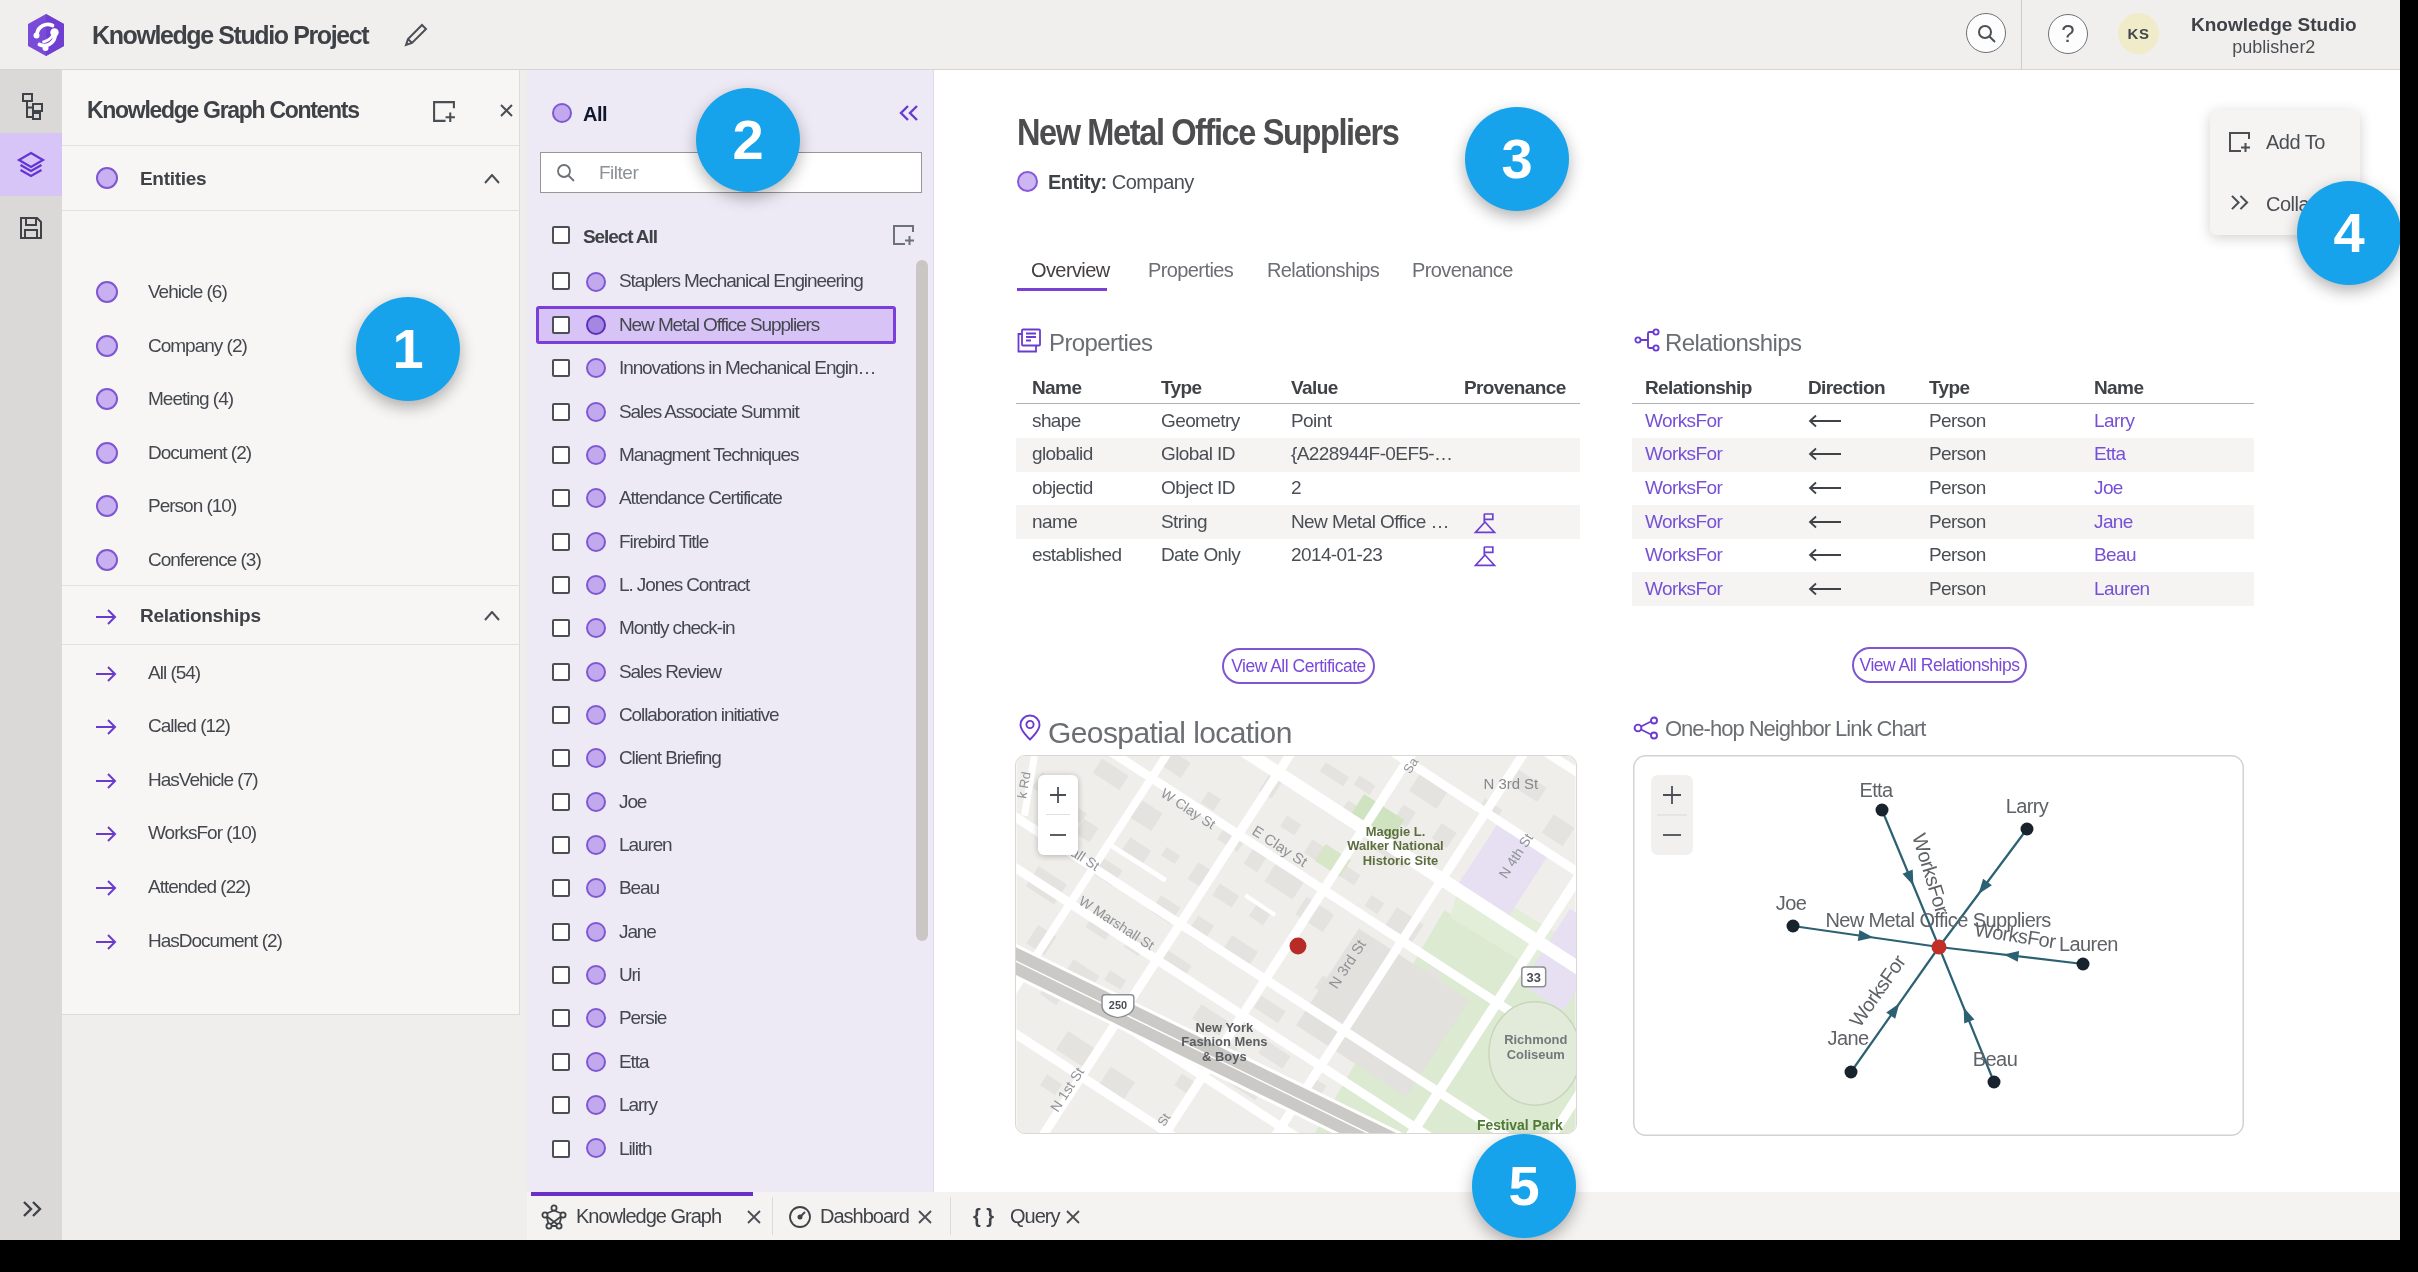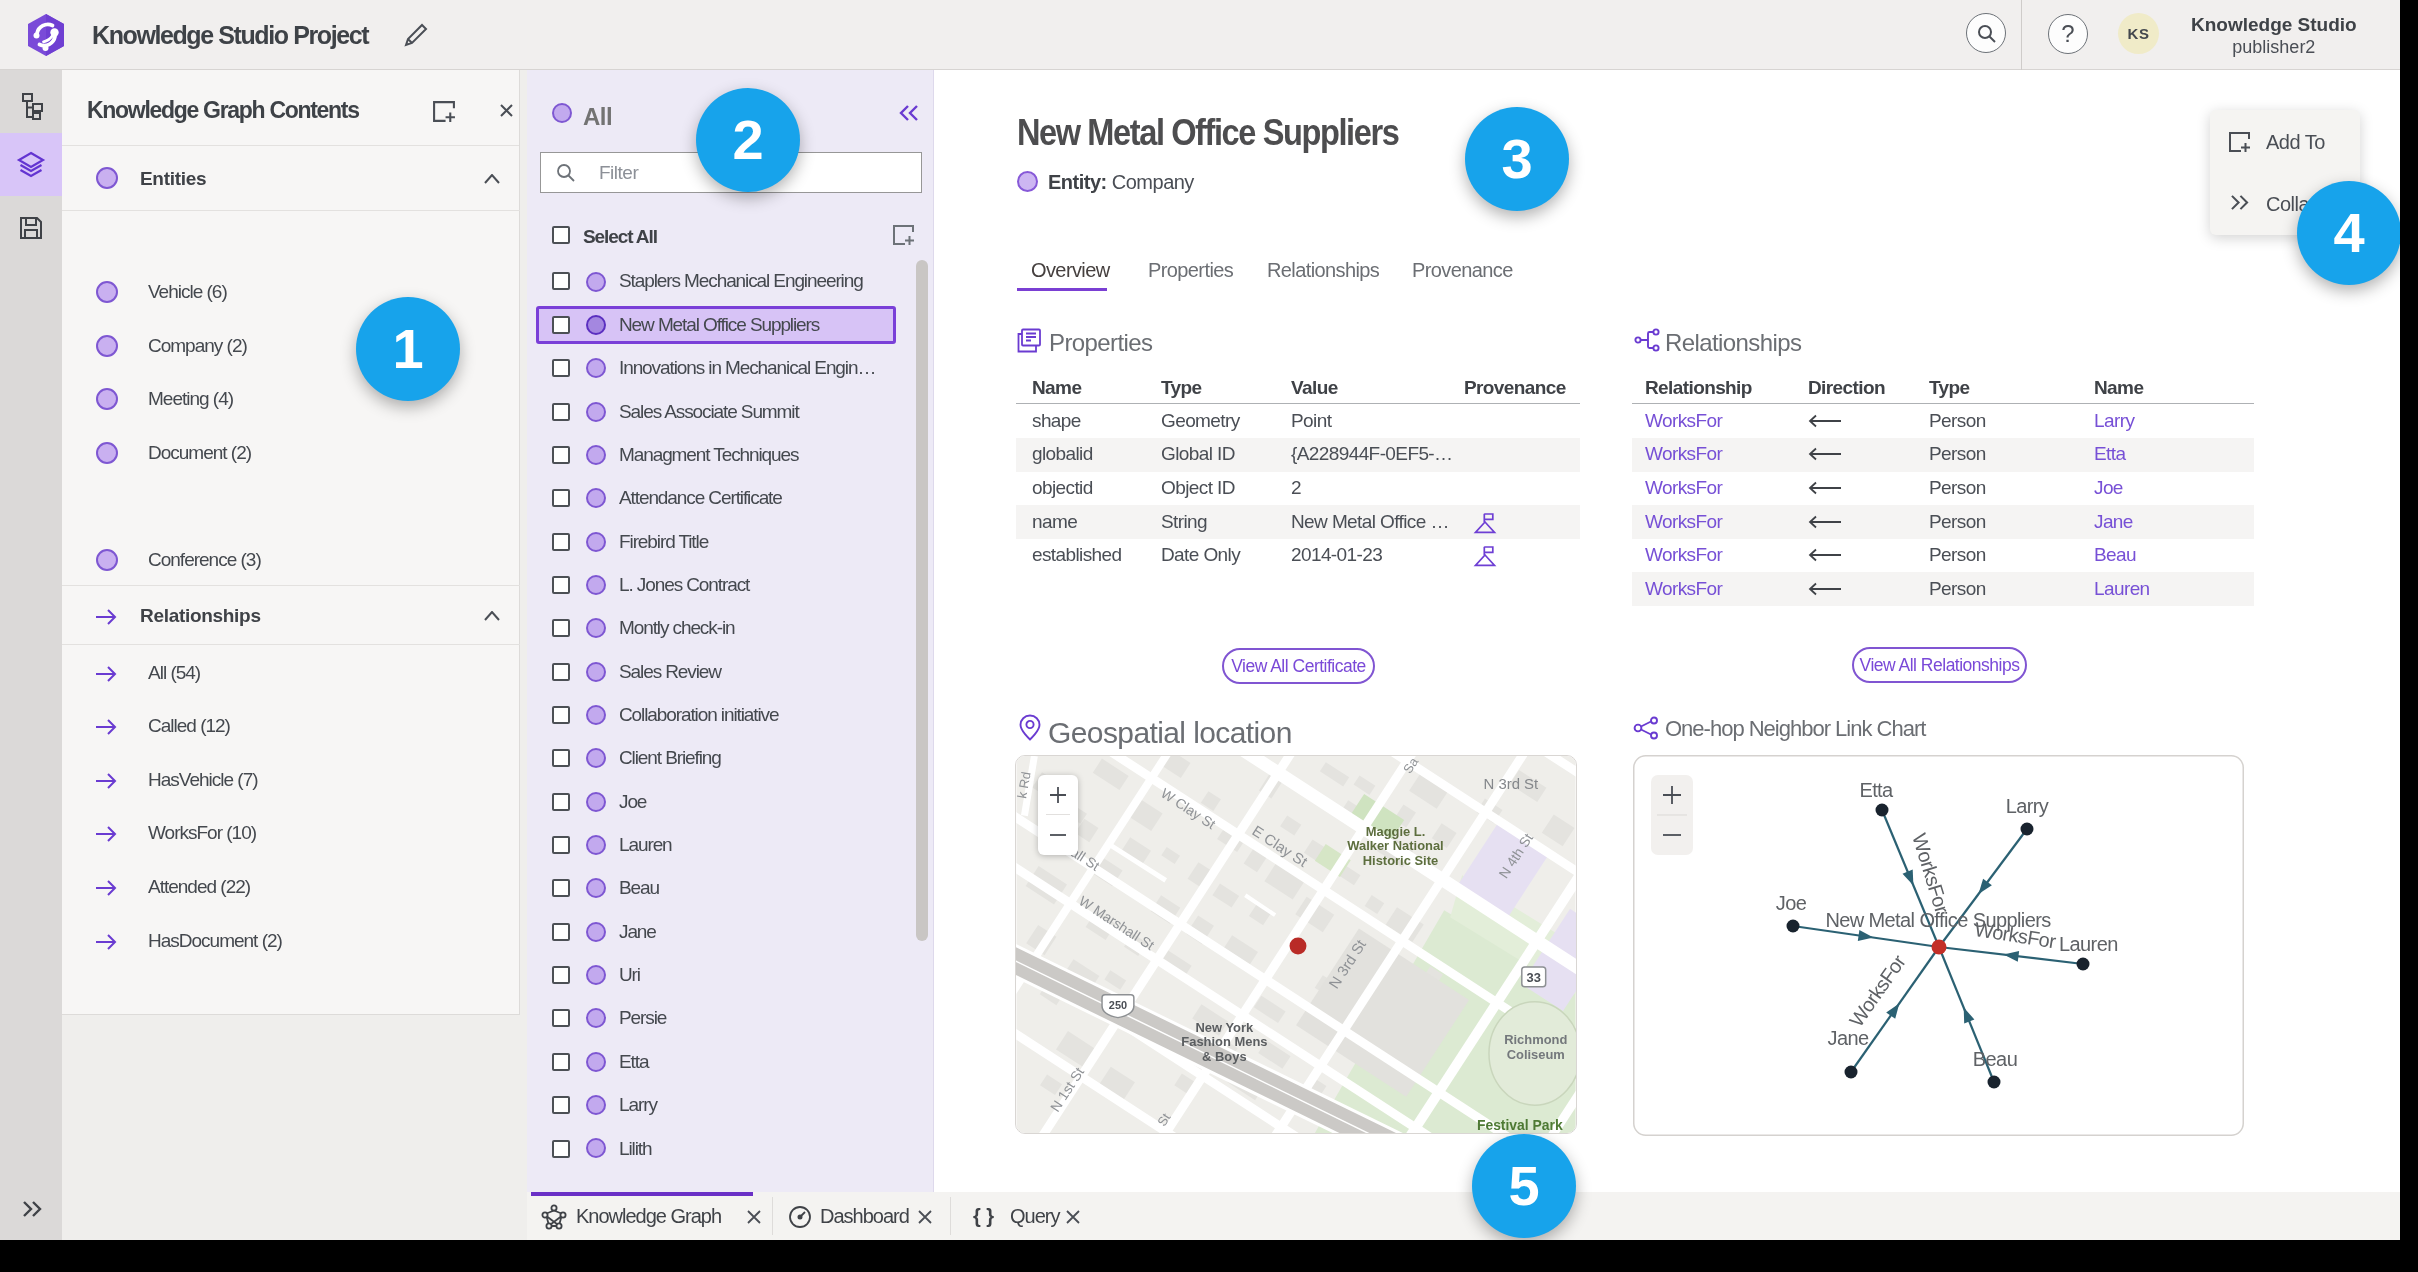--- a/index.html
+++ b/index.html
@@ -154,20 +154,24 @@
         <div class="lbl">Company (2)</div>
       </div>
     <div class="row" style="top:302px">
         <div class="dot"></div>
         <div class="lbl">Meeting (4)</div>
       </div>
     <div class="row" style="top:356px">
         <div class="dot"></div>
         <div class="lbl">Document (2)</div>
       </div>
+    <div class="row" style="top:409px">
+        <div class="dot"></div>
+        <div class="lbl">Person (10)</div>
+      </div>
     <div class="row" style="top:463px">
         <div class="dot"></div>
         <div class="lbl">Conference (3)</div>
       </div>
     <div class="abs" style="left:0;top:515px;width:458px;height:1px;background:#e3e1df"></div>
     <div class="row" style="top:516px;height:58px">
       <svg class="arr" style="top:20px" viewBox="0 0 24 22" fill="none" stroke="#6a3bd1" stroke-width="2">
           <path d="M2 11 H21 M14 4 L21 11 L14 18"></path>
         </svg>
       <div class="lbl b" style="top:19px;left:78px">Relationships</div>
@@ -209,21 +213,21 @@
     <div class="row" style="top:844px">
         <svg class="arr" style="top:17px" viewBox="0 0 24 22" fill="none" stroke="#6a3bd1" stroke-width="2">
           <path d="M2 11 H21 M14 4 L21 11 L14 18"></path>
         </svg>
         <div class="lbl">HasDocument (2)</div>
       </div>
   </div>
 
   <div id="p2">
     <div class="dot2" style="left:25px;top:33px"></div>
-    <div class="abs" style="left:56px;top:33px;font-size:24px;font-weight:bold;color:#737373;letter-spacing:-0.5px">All</div>
+    <div class="abs" style="left:56px;top:33px;font-size:20px;font-weight:bold;color:#0f172a;letter-spacing:-0.5px">All</div>
     <svg class="abs" style="left:371px;top:34px" width="22" height="18" viewBox="0 0 22 18" fill="none" stroke="#6a3bd1" stroke-width="2.4">
       <path d="M10 2 L3 9 L10 16"></path>
         <path d="M19 2 L12 9 L19 16"></path>
     </svg>
     <div id="filter">
       <svg class="abs" style="left:14px;top:9px" width="22" height="22" viewBox="0 0 22 22">
           <circle cx="9" cy="9" r="6" fill="none" stroke="#6d7278" stroke-width="1.8"></circle>
           <line x1="13.5" y1="13.5" x2="19" y2="19" stroke="#6d7278" stroke-width="1.8"></line>
         </svg>
       <div class="ph">Filter</div>

